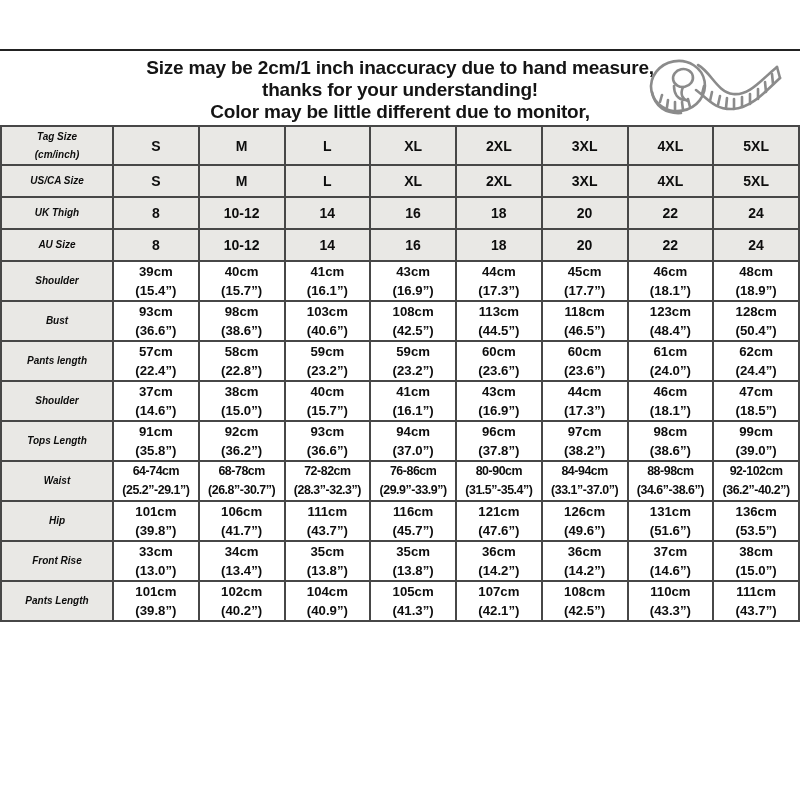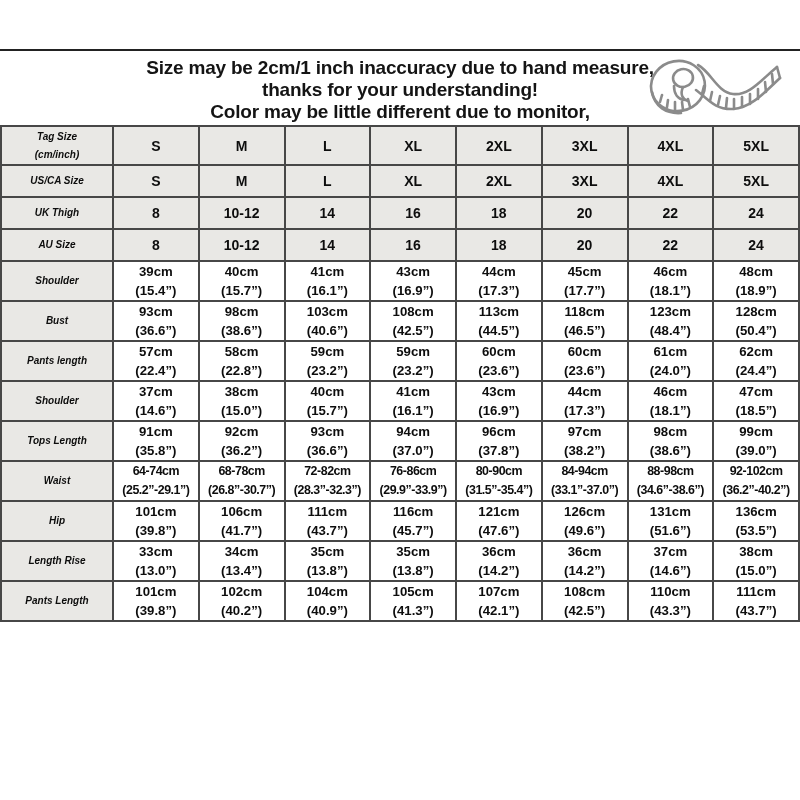--- a/index.html
+++ b/index.html
@@ -311,21 +311,21 @@
           <td>121cm
 (47.6”)</td>
           <td>126cm
 (49.6”)</td>
           <td>131cm
 (51.6”)</td>
           <td>136cm
 (53.5”)</td>
         </tr>
         <tr class="row-data">
-          <th>Length Rise</th>
+          <th>Front Rise</th>
           <td>33cm
 (13.0”)</td>
           <td>34cm
 (13.4”)</td>
           <td>35cm
 (13.8”)</td>
           <td>35cm
 (13.8”)</td>
           <td>36cm
 (14.2”)</td>

